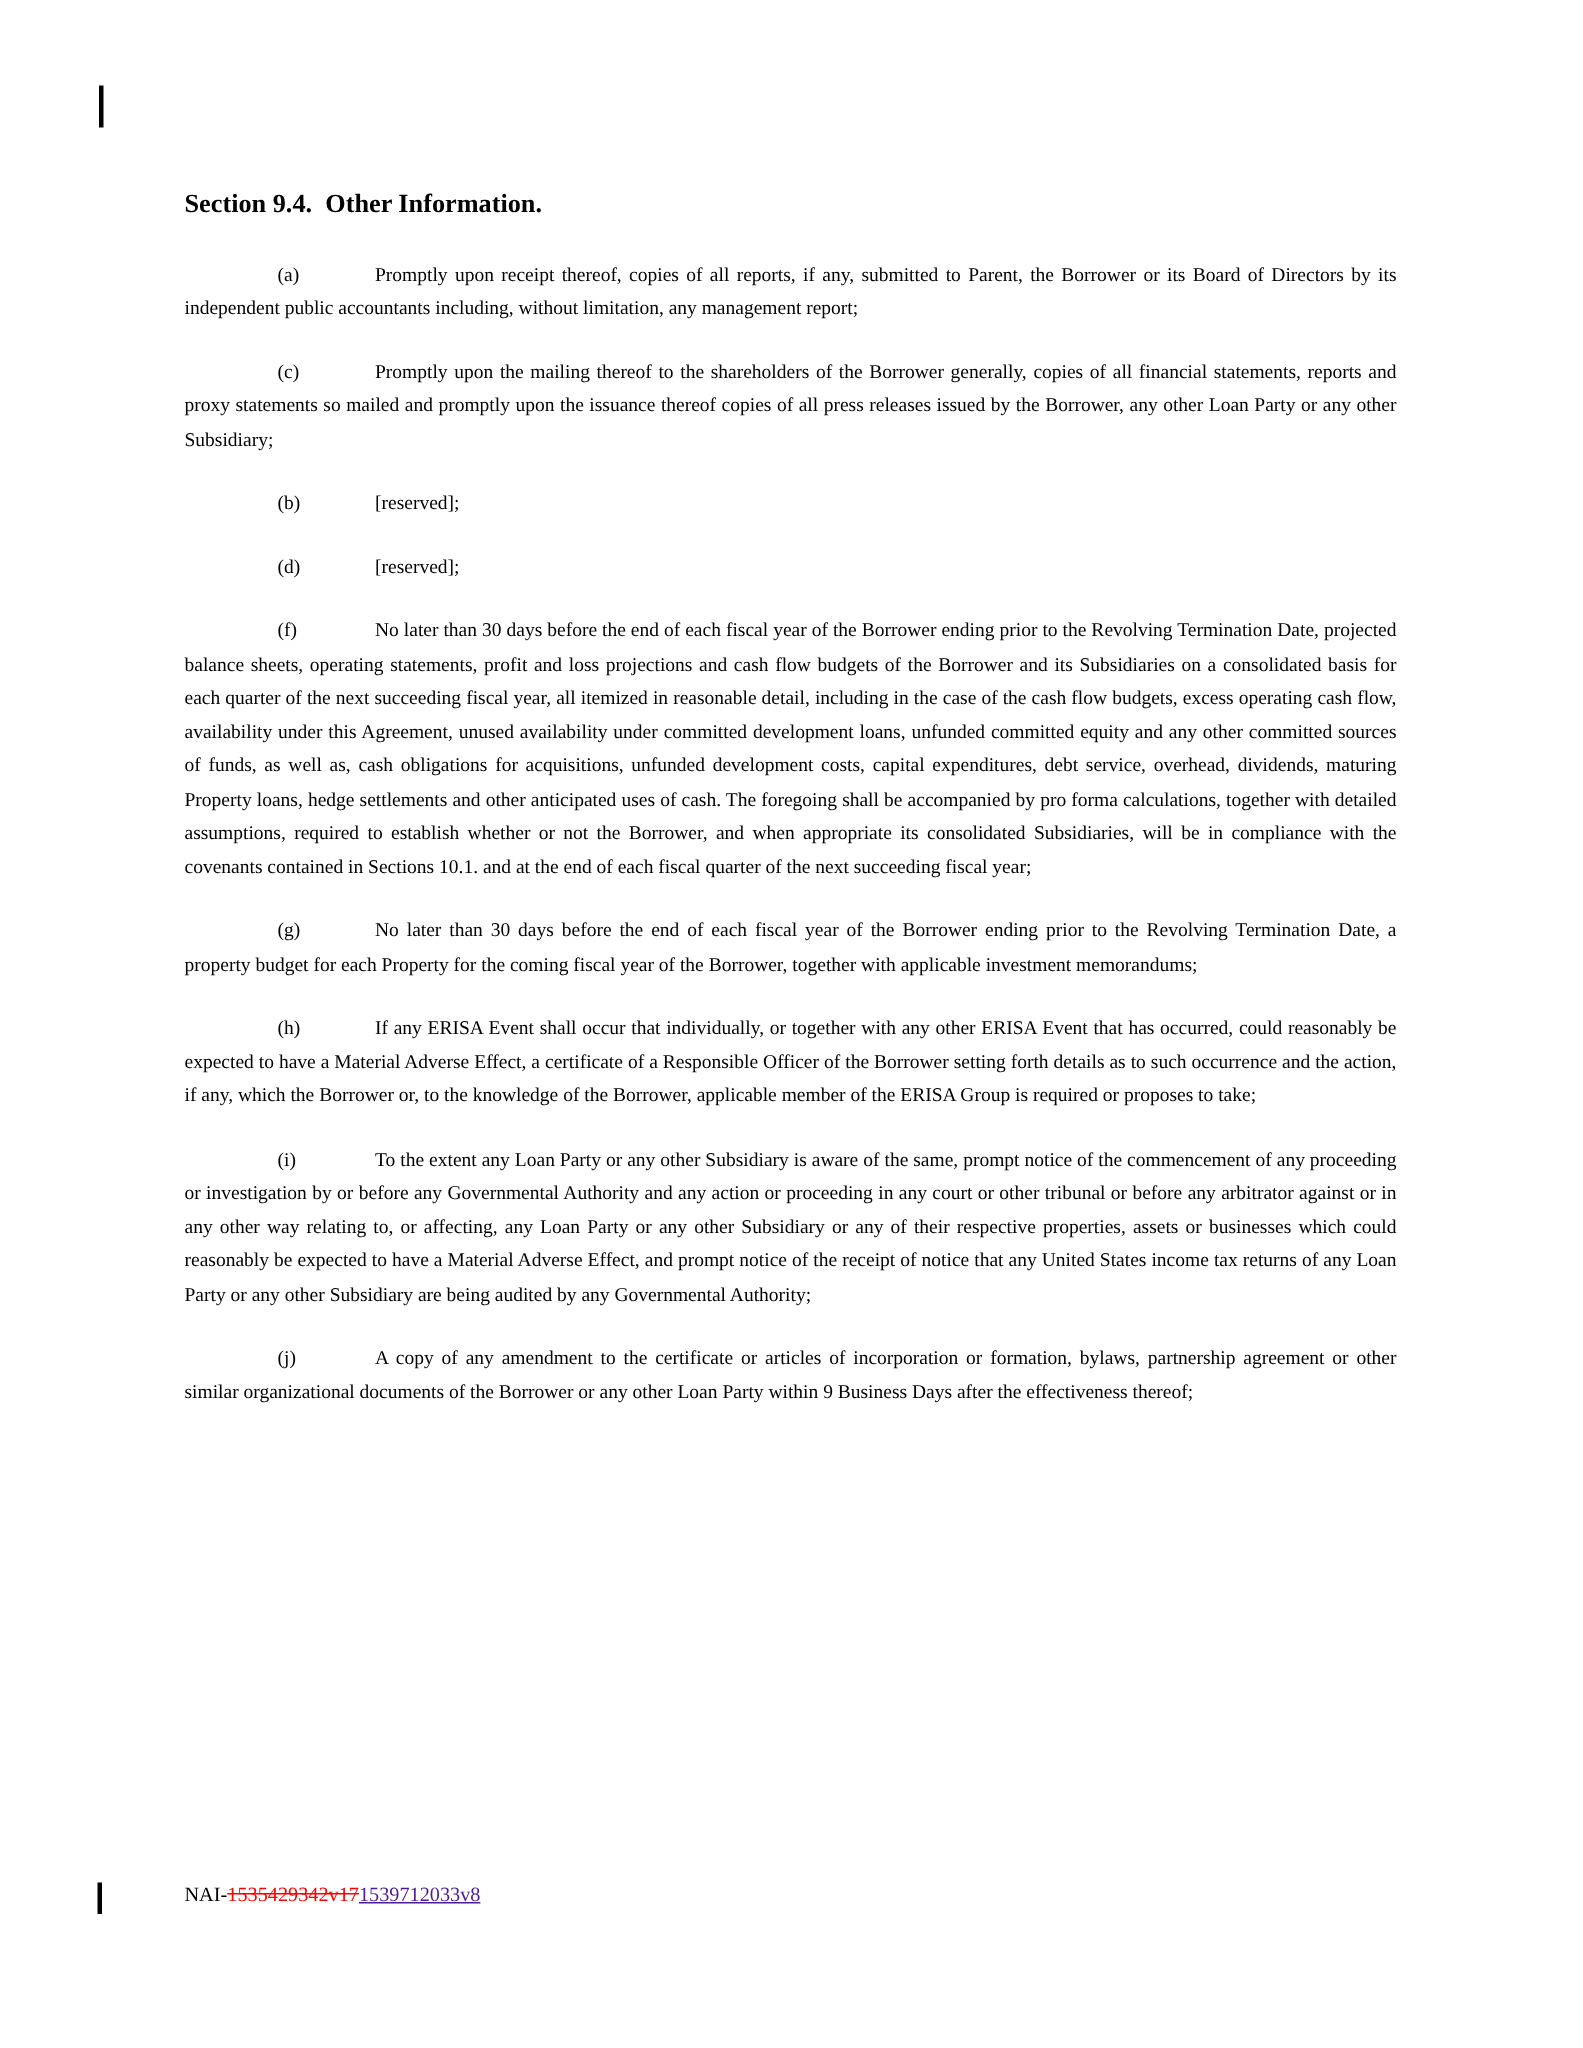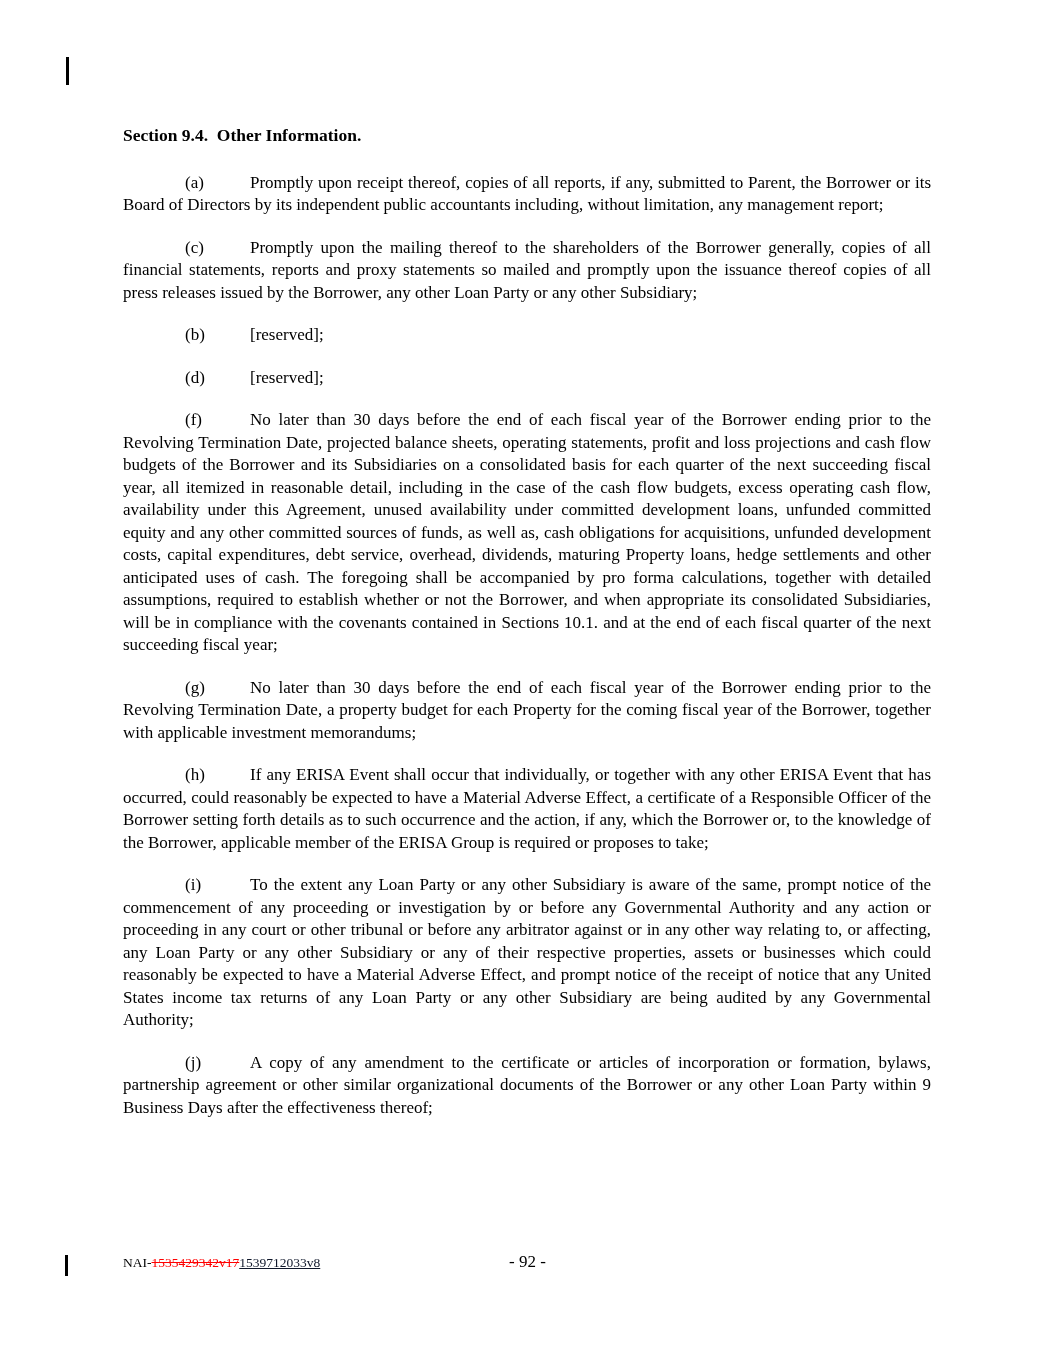--- a/index.html
+++ b/index.html
@@ -19,21 +19,21 @@
     top: 124px;
     width: 808px;
   }
   .heading {
     font-size: 17.5px;
     line-height: 22.5px;
     font-weight: bold;
     margin: 0 0 25px 0;
   }
   .para {
-    font-size: 17px;
+    font-size: 13px;
     line-height: 22.5px;
     text-align: justify;
     margin: 0 0 20px 0;
     text-indent: 62px;
   }
   .para .label {
     display: inline-block;
     width: 65px;
     text-indent: 0;
   }
@@ -91,17 +91,16 @@
 
     <p class="para"><span class="label">(g)</span><span>No later than 30 days before the end of each fiscal year of the Borrower ending prior to the Revolving Termination Date, a property budget for each Property for the coming fiscal year of the Borrower, together with applicable investment memorandums;</span></p>
 
     <p class="para"><span class="label">(h)</span><span>If any ERISA Event shall occur that individually, or together with any other ERISA Event that has occurred, could reasonably be expected to have a Material Adverse Effect, a certificate of a Responsible Officer of the Borrower setting forth details as to such occurrence and the action, if any, which the Borrower or, to the knowledge of the Borrower, applicable member of the ERISA Group is required or proposes to take;</span></p>
 
     <p class="para"><span class="label">(i)</span><span>To the extent any Loan Party or any other Subsidiary is aware of the same, prompt notice of the commencement of any proceeding or investigation by or before any Governmental Authority and any action or proceeding in any court or other tribunal or before any arbitrator against or in any other way relating to, or affecting, any Loan Party or any other Subsidiary or any of their respective properties, assets or businesses which could reasonably be expected to have a Material Adverse Effect, and prompt notice of the receipt of notice that any United States income tax returns of any Loan Party or any other Subsidiary are being audited by any Governmental Authority;</span></p>
 
     <p class="para"><span class="label">(j)</span><span>A copy of any amendment to the certificate or articles of incorporation or formation, bylaws, partnership agreement or other similar organizational documents of the Borrower or any other Loan Party within 9 Business Days after the effectiveness thereof;</span></p>
   </div>
 
-  <div class="footer-left"><span>NAI-</span><span class="strike" style="color: rgb(255, 0, 0);">1535429342v17</span><span class="ins" style="color: #0f172a; text-decoration: underline;">1539712033v8</span></div>
+  <div class="footer-left"><span>NAI-</span><span class="strike" style="color: rgb(255, 0, 0);">1535429342v17</span><span class="ins" style="color: #4c1d95; text-decoration: underline;">1539712033v8</span></div>
 
-  <div class="page-num">- 92 -</div>
 
 </div>
 
 </body></html>

